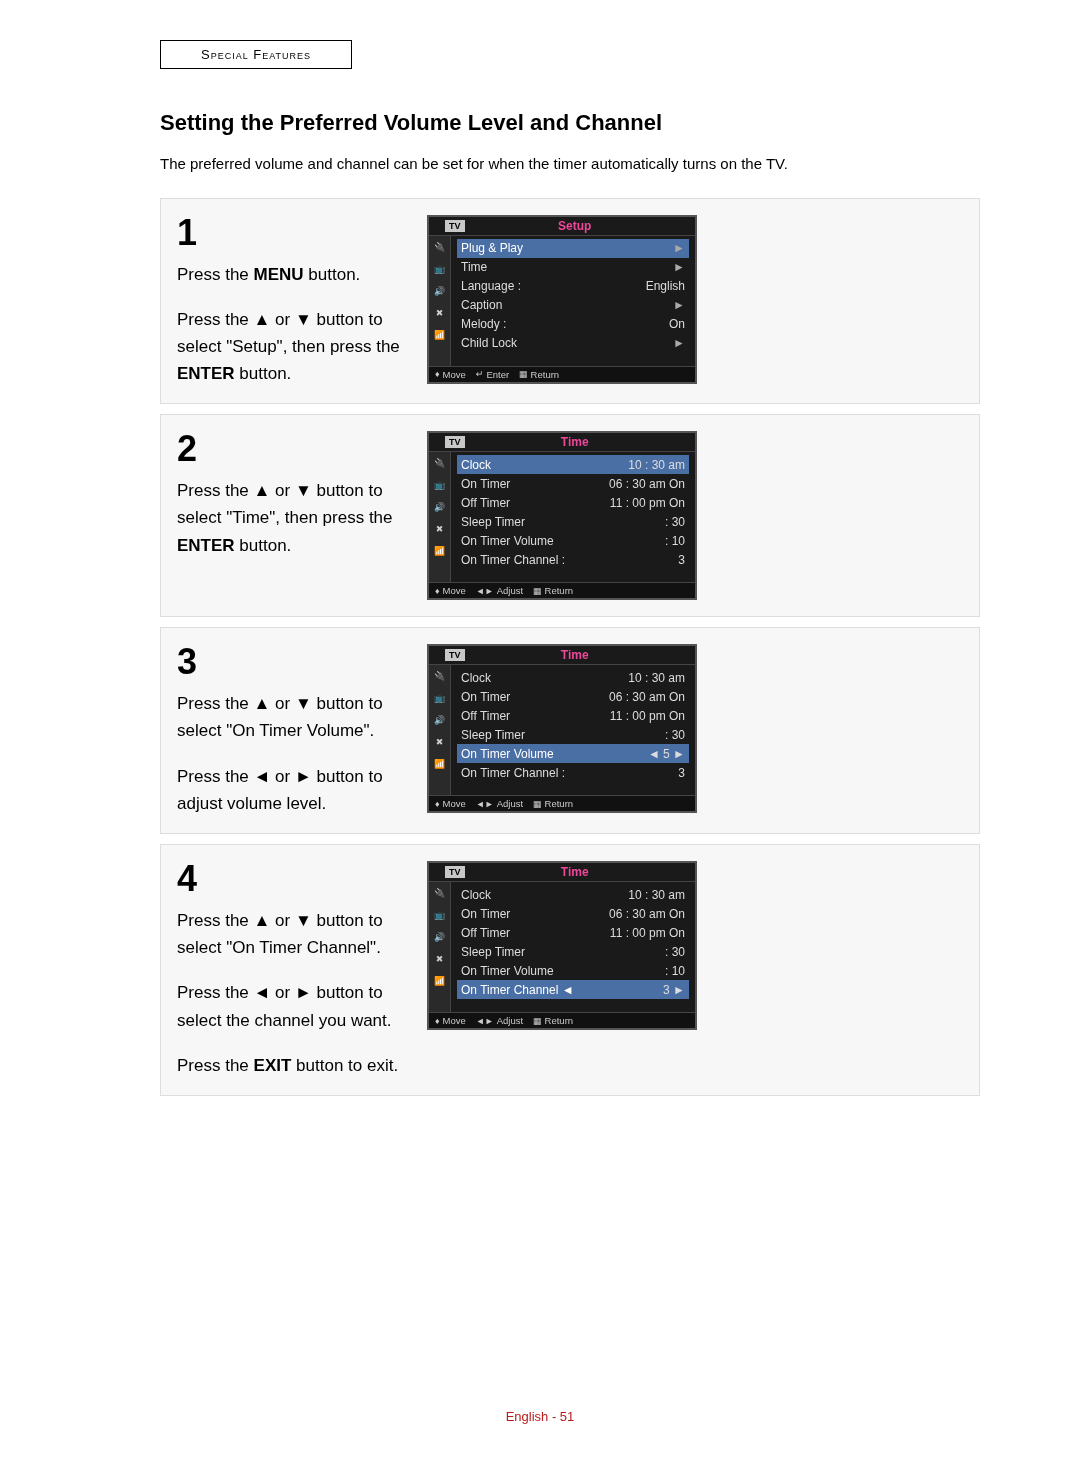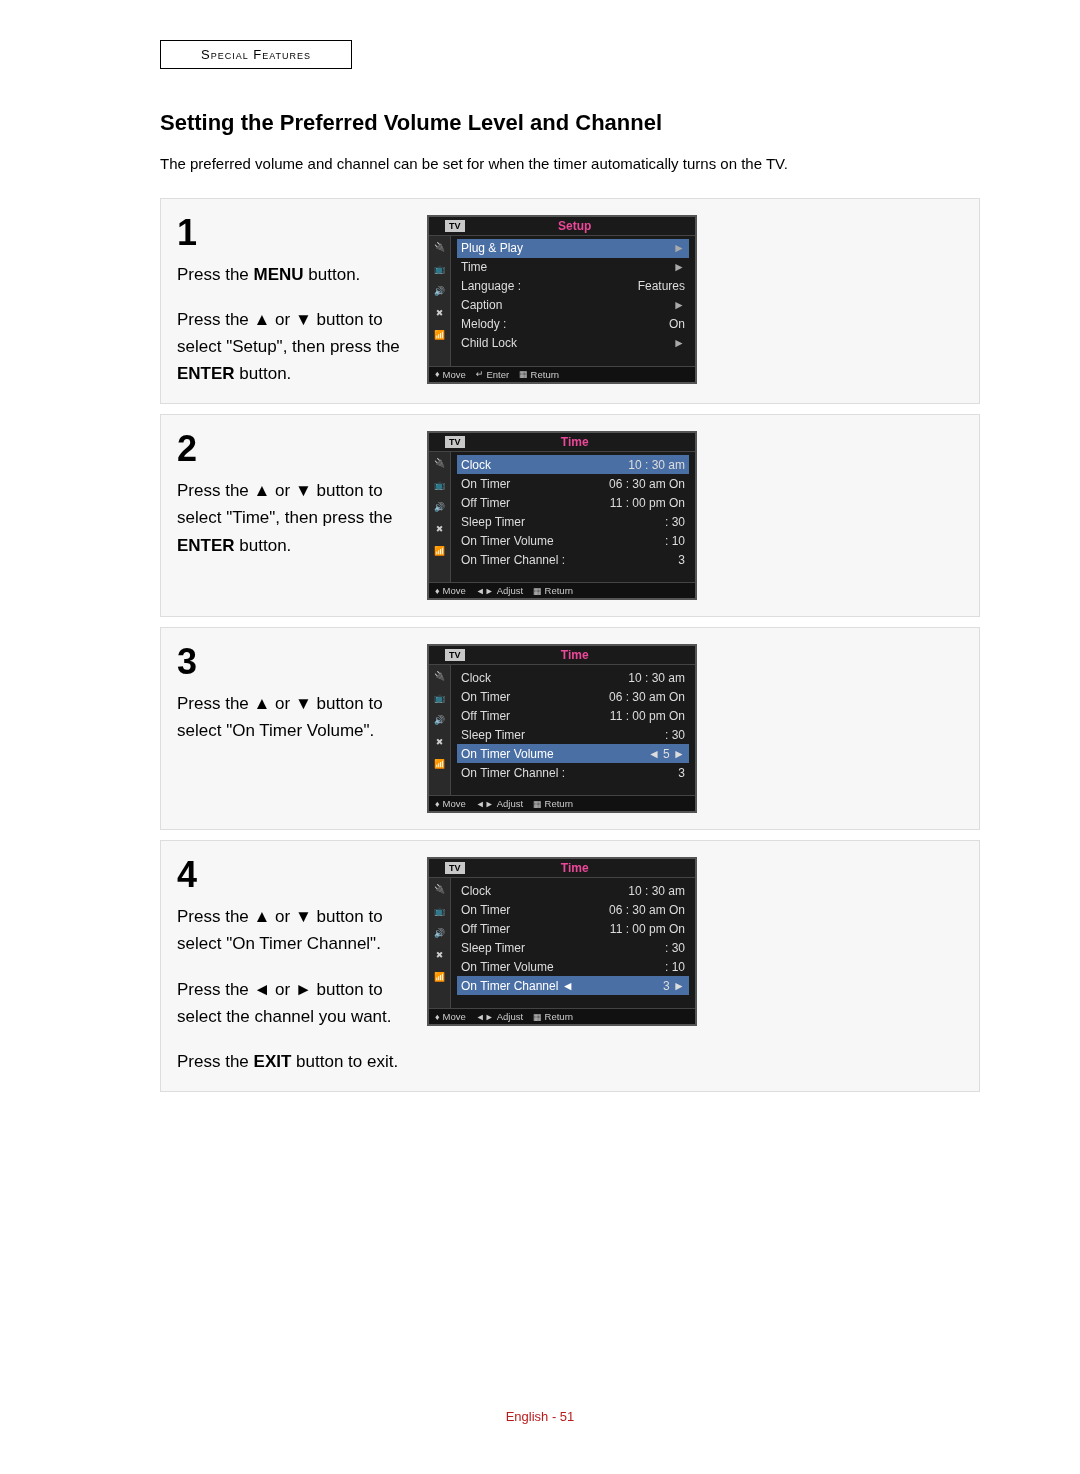--- a/index.html
+++ b/index.html
@@ -232,21 +232,21 @@
               <div class="tv-menu-item highlighted">
                 <span class="item-label">Plug &amp; Play</span>
                 <span class="arrow">►</span>
               </div>
               <div class="tv-menu-item">
                 <span class="item-label">Time</span>
                 <span class="arrow">►</span>
               </div>
               <div class="tv-menu-item">
                 <span class="item-label">Language :</span>
-                <span class="item-value">Features</span>
+                <span class="item-value">English</span>
               </div>
               <div class="tv-menu-item">
                 <span class="item-label">Caption</span>
                 <span class="arrow">►</span>
               </div>
               <div class="tv-menu-item">
                 <span class="item-label">Melody  :</span>
                 <span class="item-value">On</span>
               </div>
               <div class="tv-menu-item">
@@ -326,21 +326,21 @@
               <span>Adjust</span>
             </div>
             <div class="tv-footer-item">
               <span class="footer-icon">▦</span>
               <span>Return</span>
             </div>
           </div>
         </div>
       </div>
       <div class="step-container">
-        <div class="step-left"><div class="step-number">3</div><p class="step-text">Press the ▲ or ▼ button to select "On Timer Volume".</p><br></div>
+        <div class="step-left"><div class="step-number">3</div><p class="step-text">Press the ▲ or ▼ button to select "On Timer Volume".</p><br><p class="step-text">Press the ◄ or ► button to adjust volume level.</p></div>
         <div class="tv-screen">
           <div class="tv-top-bar">
             <div class="tv-logo">TV</div>
             <div class="tv-menu-title">Time</div>
           </div>
           <div class="tv-body">
             <div class="tv-sidebar">
               <div class="tv-sidebar-icon">🔌</div>
               <div class="tv-sidebar-icon">📺</div>
               <div class="tv-sidebar-icon">🔊</div>

